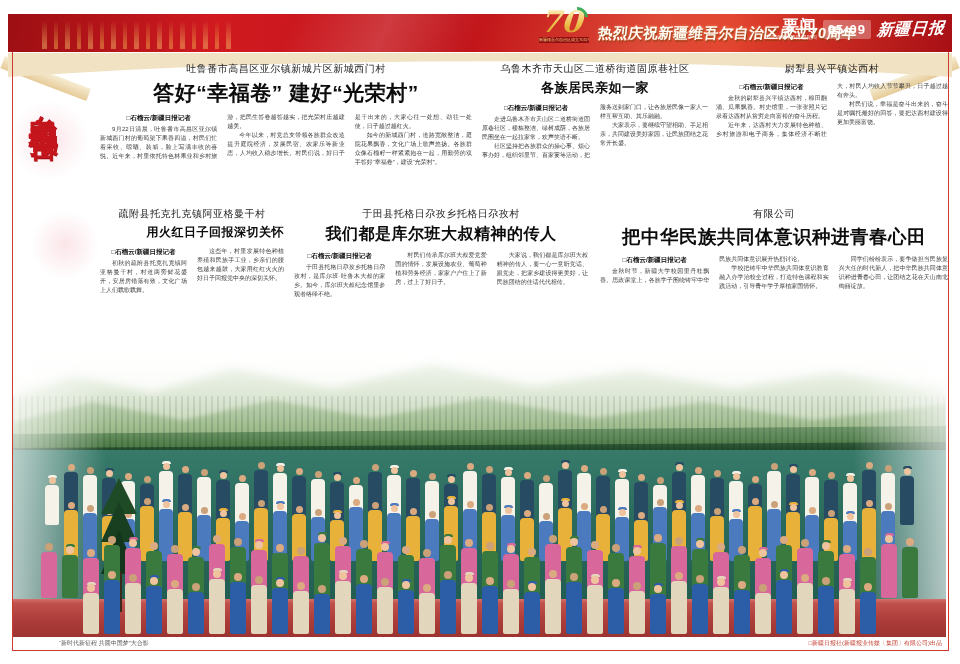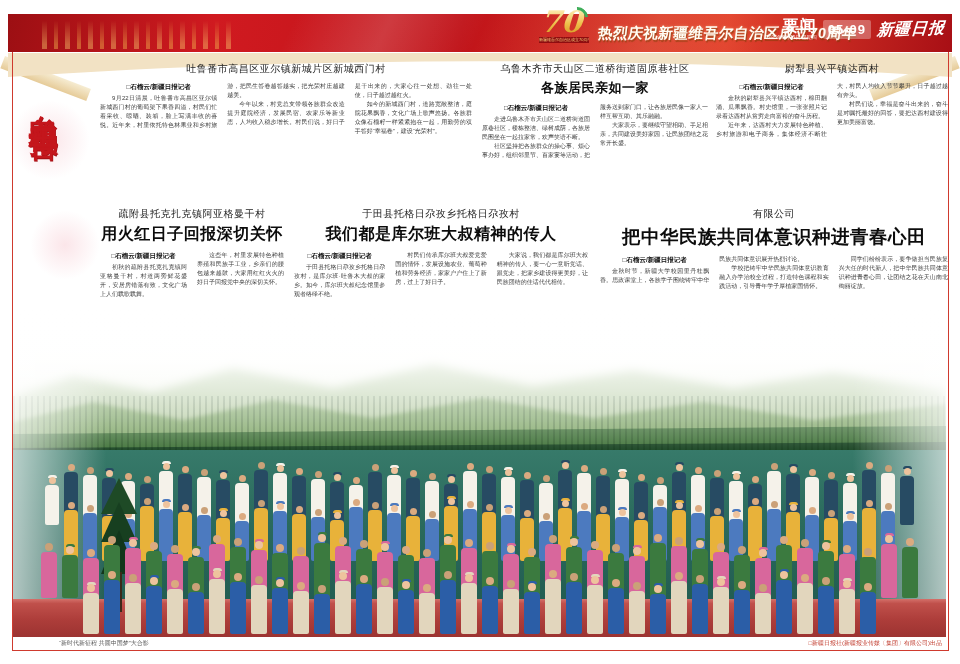--- a/index.html
+++ b/index.html
@@ -62,21 +62,21 @@
   .body{margin-top:6px;column-gap:10px;font-size:6px;line-height:9px;color:#3c3c3c;
         text-align:justify;overflow:hidden;}
   .body p{margin:0;text-indent:2em;}
   .byline{font-size:6.5px;font-weight:bold;color:#101010;text-align:center;margin-bottom:3px;text-indent:0;}
   .cols-2{column-count:2;}.cols-3{column-count:3;}
   .r1 .body{height:86px;}
   .r2 .body{height:130px;}
   #art-a{left:100px;top:62px;width:372px;}  #art-a .title{font-size:21px;}
   #art-b{left:482px;top:62px;width:226px;}  #art-b .title{font-size:13px;}
   #art-c{left:716px;top:62px;width:232px;}  #art-c .title{font-size:18px;}
-  #art-d{left:100px;top:207px;width:184px;} #art-d .title{font-size:16px;}
+  #art-d{left:100px;top:207px;width:184px;} #art-d .title{font-size:12px;text-align:right;}
   #art-e{left:294px;top:207px;width:294px;} #art-e .title{font-size:16px;}
   #art-f{left:600px;top:207px;width:348px;} #art-f .title{font-size:18.5px;}
 
   
   .photo{position:absolute;left:13px;top:300px;width:933px;height:337px;overflow:hidden;z-index:1;
          background:linear-gradient(180deg,#ffffff 0%,#fdfefb 18%,#eef3e7 32%,#dce7d1 44%);}
   .photo svg{position:absolute;left:0;top:0;width:100%;height:100%;}
   .tree-tex{position:absolute;left:0;right:0;top:96px;height:58px;opacity:.25;
          background:repeating-linear-gradient(90deg,rgba(10,40,16,.8) 0 2px,transparent 2px 6px);}
   .lake{position:absolute;left:0;right:0;top:150px;height:187px;
@@ -143,20 +143,21 @@
     </div>
   </div>
 
   <div class="blossom" style="left:10px;top:100px;width:80px;height:80px;"></div>
   <div class="blossom" style="left:30px;top:210px;width:70px;height:70px;"></div>
 
   <div class="masthead">向总书记报告</div>
 
   <div class="article r1" id="art-a">
     <div class="kicker">吐鲁番市高昌区亚尔镇新城片区新城西门村</div>
+    <div class="title">答好“幸福卷” 建好“光荣村”</div>
     <div class="body cols-3">
       <div class="byline">□石榴云/新疆日报记者</div>
     <p>9月22日清晨，吐鲁番市高昌区亚尔镇新城西门村的葡萄架下果香四溢，村民们忙着采收、晾晒、装箱，脸上写满丰收的喜悦。近年来，村里依托特色林果业和乡村旅游，把民生答卷越答越实，把光荣村庄越建越美。</p>
         <p>今年以来，村党总支带领各族群众改造提升庭院经济，发展民宿、农家乐等新业态，人均收入稳步增长。村民们说，好日子是干出来的，大家心往一处想、劲往一处使，日子越过越红火。</p>
         <p>如今的新城西门村，道路宽敞整洁，庭院花果飘香，文化广场上歌声悠扬。各族群众像石榴籽一样紧紧抱在一起，用勤劳的双手答好“幸福卷”，建设“光荣村”。</p>
       </div>
   </div>
 
   <div class="article r1" id="art-b">
     <div class="kicker">乌鲁木齐市天山区二道桥街道固原巷社区</div>

